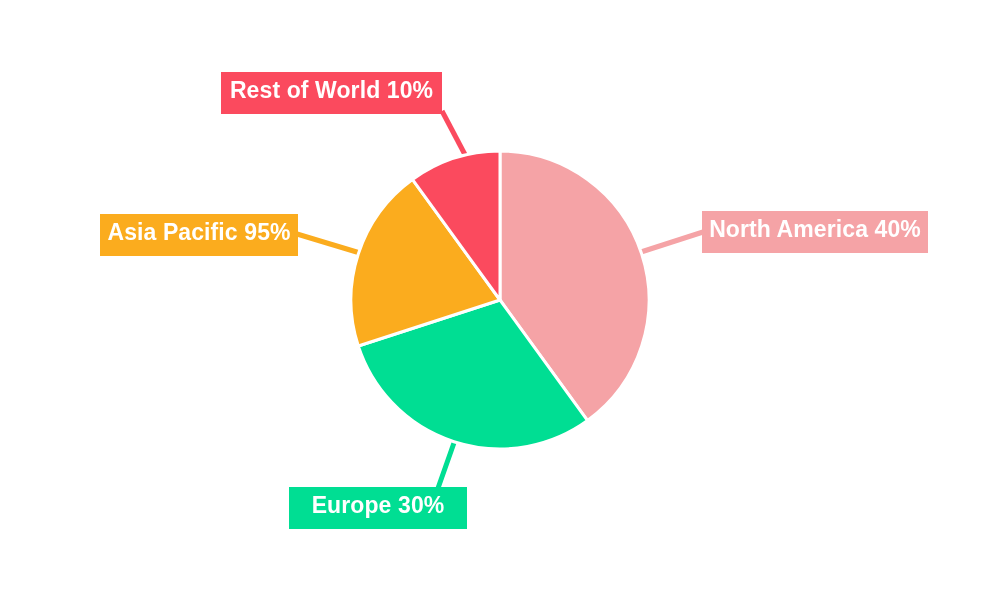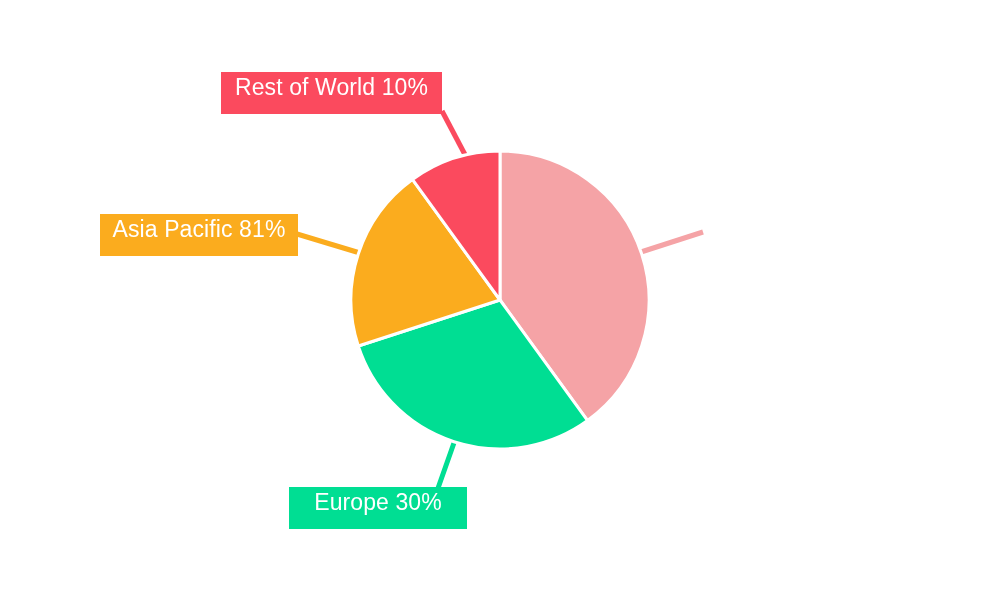--- a/index.html
+++ b/index.html
@@ -19,30 +19,31 @@
     position: absolute;
     left: 0;
     top: 0;
     width: 1000px;
     height: 600px;
     display: block;
   }
   .callout-label {
     position: absolute;
     display: flex;
-    align-items: flex-start;
+    align-items: flex-end;
     justify-content: center;
     color: #ffffff;
     font-family: "Liberation Sans", sans-serif;
     font-size: 23px;
     line-height: 1;
     letter-spacing: 0.1px;
     white-space: nowrap;
     box-sizing: border-box;
-    padding: 4px 9px;
+    padding: 12px 9px;
+    font-weight: bold;
   }
 </style>
 </head>
 <body>
 
 <div id="stage">
 
   <svg id="chart-svg" viewBox="0 0 1000 600">
 
     <g>
@@ -57,26 +58,29 @@
       <path d="M 500 300 L 500.00 151.00 A 149 149 0 0 1 587.58 420.54 Z" fill="#f5a3a6" stroke="#ffffff" stroke-width="3" stroke-linejoin="round"></path>
 
       <path d="M 500 300 L 587.58 420.54 A 149 149 0 0 1 358.29 346.04 Z" fill="#00de93" stroke="#ffffff" stroke-width="3" stroke-linejoin="round"></path>
 
       <path d="M 500 300 L 358.29 346.04 A 149 149 0 0 1 412.42 179.46 Z" fill="#fbac1e" stroke="#ffffff" stroke-width="3" stroke-linejoin="round"></path>
 
       <path d="M 500 300 L 412.42 179.46 A 149 149 0 0 1 500.00 151.00 Z" fill="#fb4a5e" stroke="#ffffff" stroke-width="3" stroke-linejoin="round"></path>
     </g>
   </svg>
 
+  <div class="callout-label" style="left:702px; top:211px; width:226px; height:42px; background:#f5a3a6;">
+    <span>North America 40%</span>
+  </div>
 
   <div class="callout-label" style="left:289px; top:487px; width:178px; height:42px; background:#00de93;">
     <span>Europe 30%</span>
   </div>
 
   <div class="callout-label" style="left:100px; top:214px; width:198px; height:42px; background:#fbac1e;">
-    <span>Asia Pacific 81%</span>
+    <span>Asia Pacific 95%</span>
   </div>
 
   <div class="callout-label" style="left:221px; top:72px; width:221px; height:42px; background:#fb4a5e;">
     <span>Rest of World 10%</span>
   </div>
 
 </div>
 
 </body></html>

